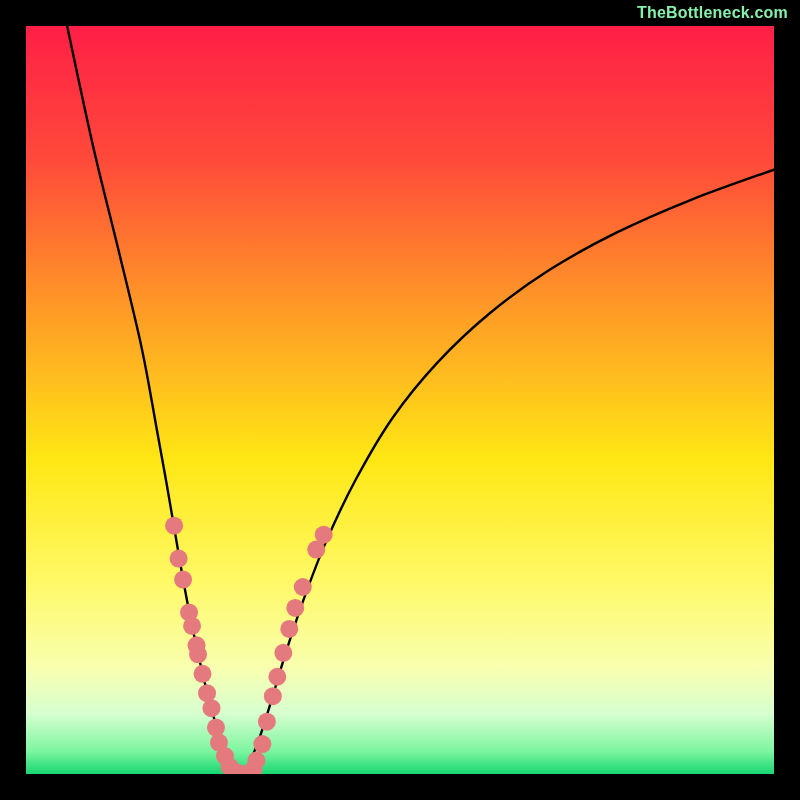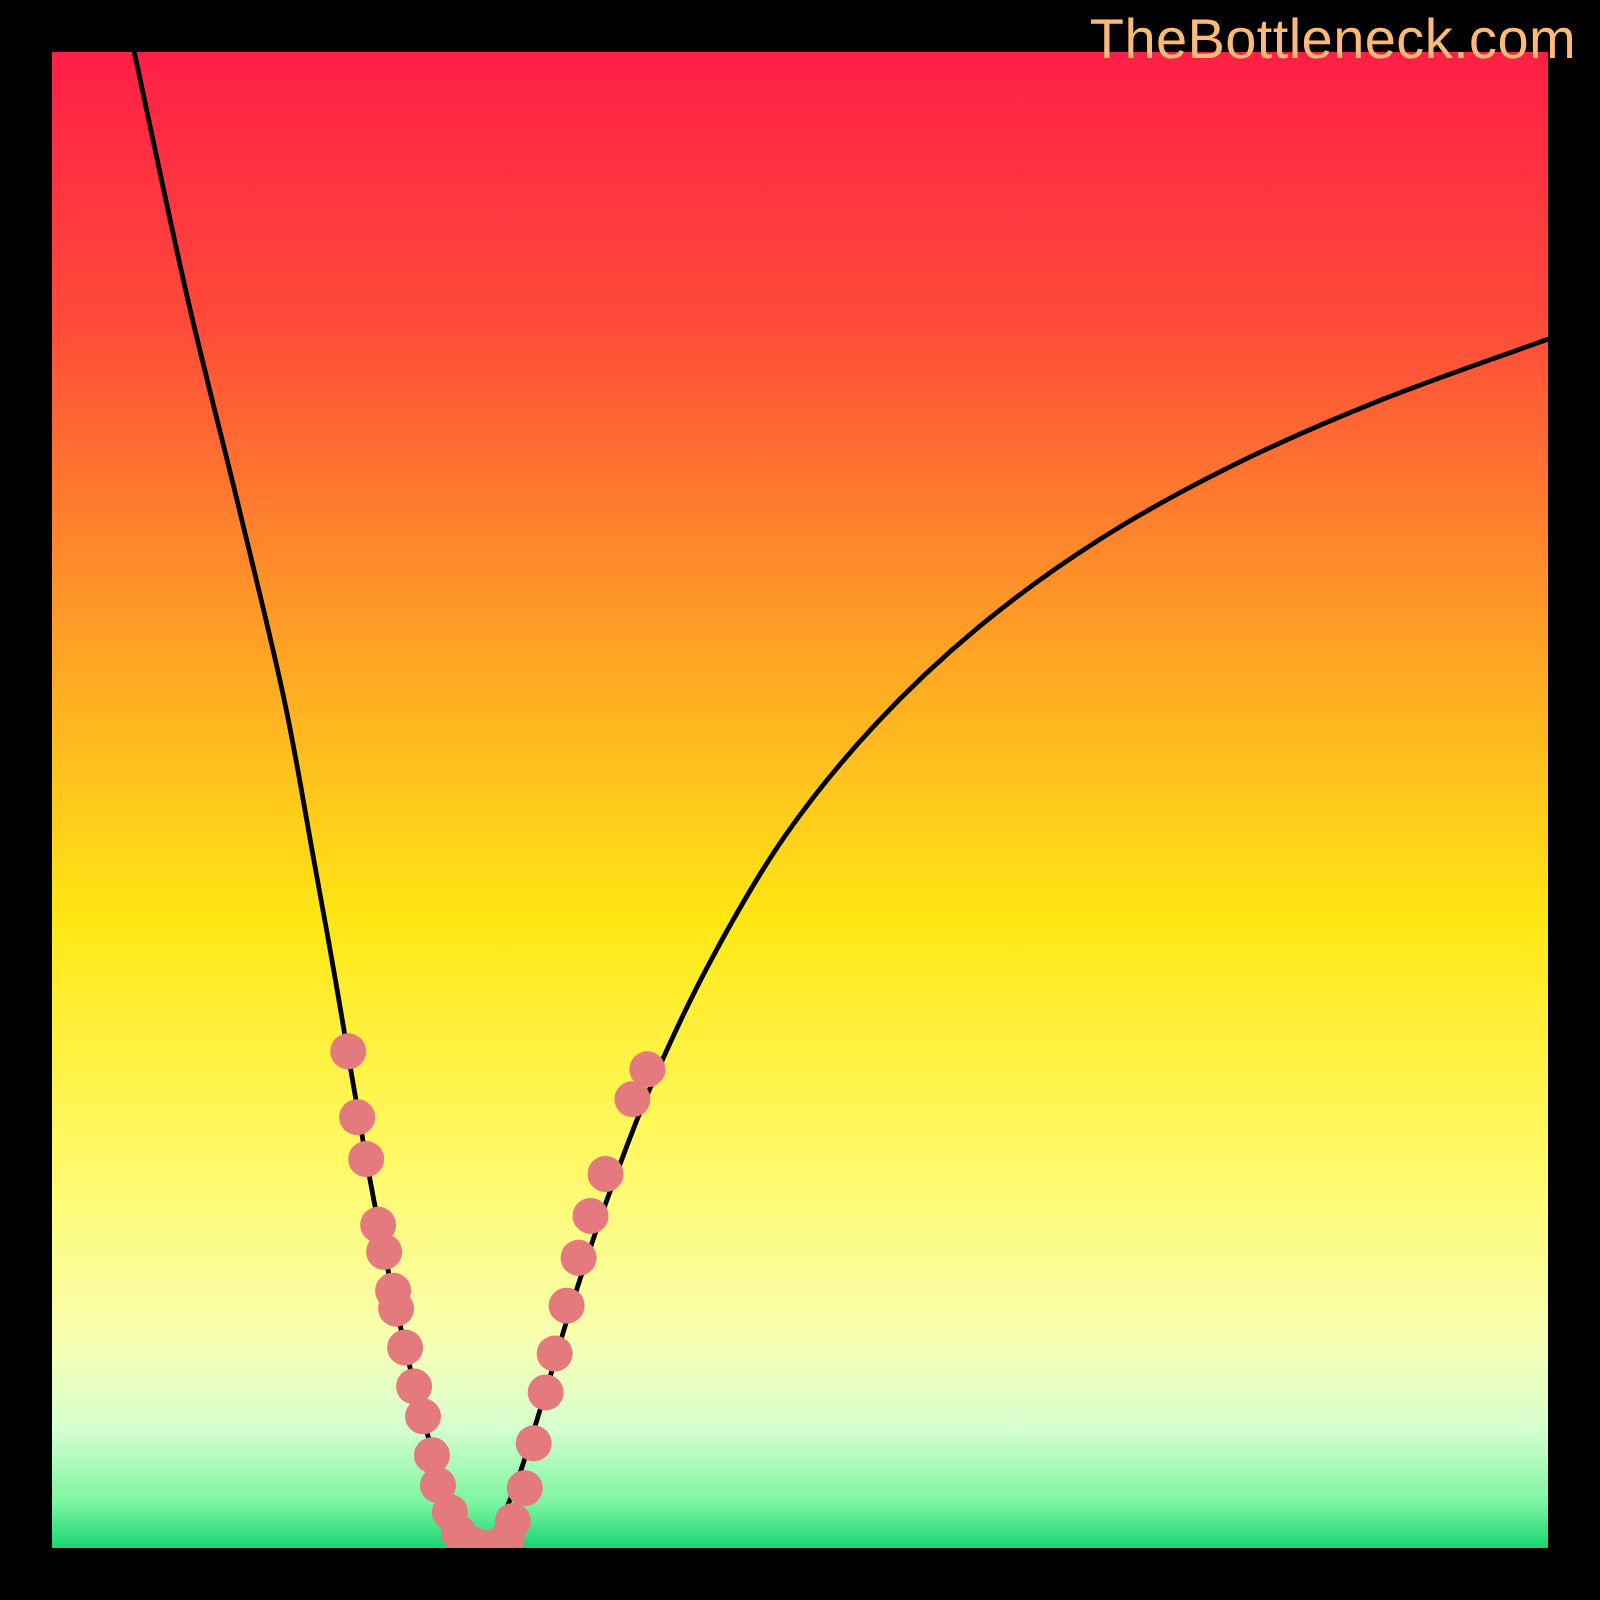--- a/index.html
+++ b/index.html
@@ -24,23 +24,23 @@
     top: 26px;
     left: 26px;
     width: 748px;
     height: 748px;
     overflow: hidden;
   }
   .watermark {
     position: absolute;
     top: 4px;
     right: 12px;
-    color: #fdba74;
-    font-size: 28px;
-    font-weight: 400;
+    color: #86efac;
+    font-size: 16px;
+    font-weight: 700;
     letter-spacing: 0.2px;
   }
   svg {
     display: block;
   }
 </style>
 </head>
 <body>
 
 <div class="frame">

